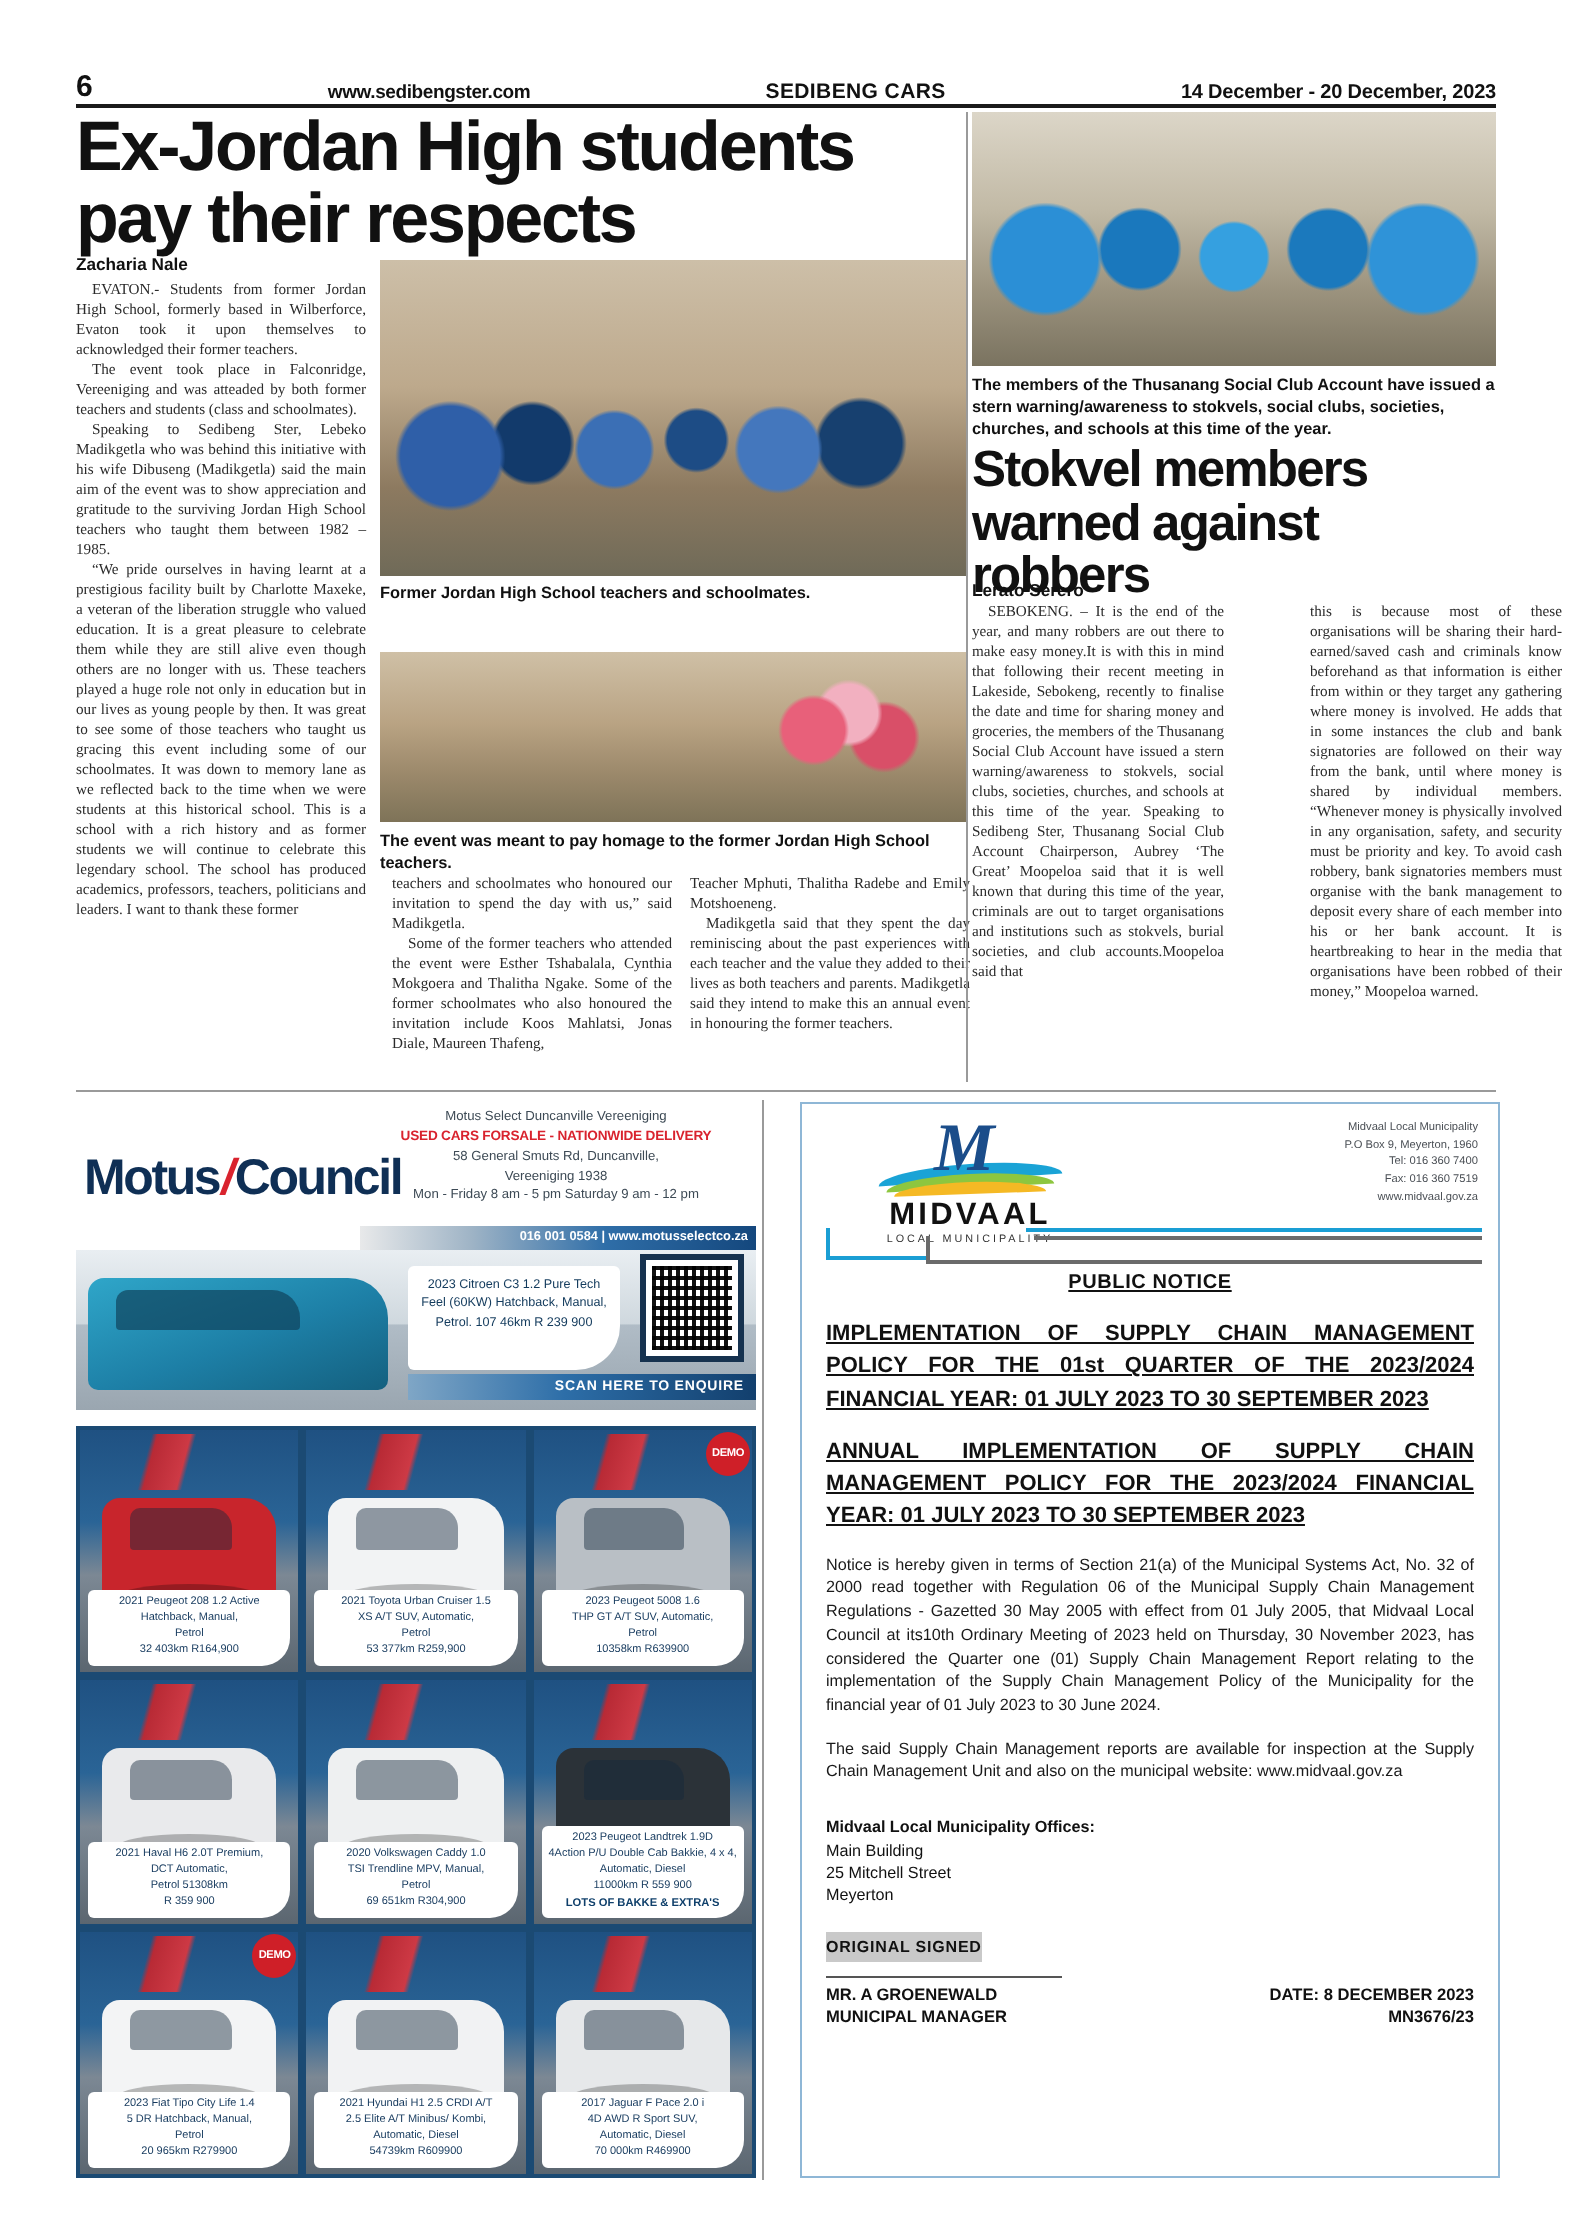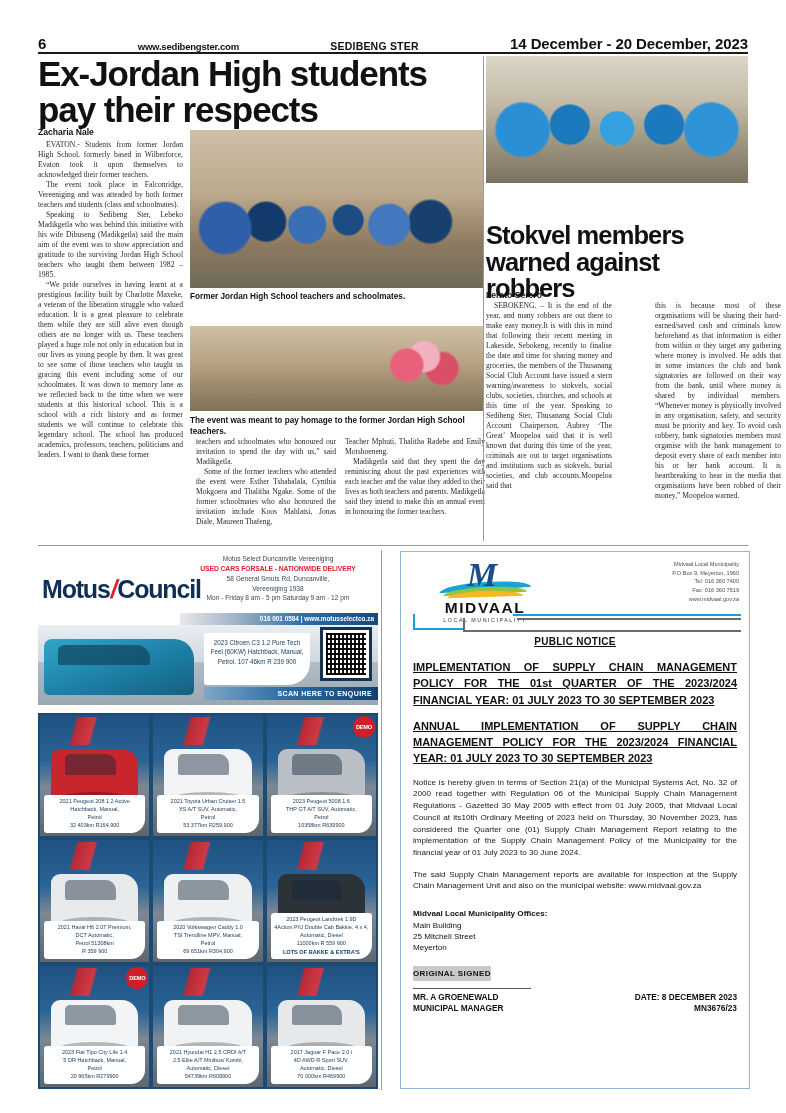--- a/index.html
+++ b/index.html
@@ -16,21 +16,21 @@
 
   
   .masthead {
     position:absolute; left:38px; top:28px; width:710px; height:24px;
     display:flex; align-items:flex-end; justify-content:space-between;
     font-family:"Liberation Sans", sans-serif;
   }
   .mh-page { font-size:15px; font-weight:bold; }
   .mh-site { font-size:9.5px; font-weight:bold; letter-spacing:-0.2px; }
   .mh-title { font-size:10.5px; font-weight:bold; letter-spacing:0.2px; }
-  .mh-date { font-size:15px; font-weight:bold; letter-spacing:-0.1px; }
+  .mh-date { font-size:10px; font-weight:bold; letter-spacing:-0.1px; }
   .mh-rule { position:absolute; left:38px; top:52px; width:710px; height:2px; background:#1a1a1a; }
 
   
   .headline {
     position:absolute; left:38px; top:56px; width:445px;
     font-family:"Liberation Sans", sans-serif;
     font-weight:bold; font-size:35px; line-height:1.02;
     letter-spacing:-1.1px;
   }
 
@@ -302,21 +302,21 @@
   }
 </style>
 </head>
 <body>
 
 <div class="page">
 
   <div class="masthead">
     <div class="mh-page">6</div>
     <div class="mh-site">www.sedibengster.com</div>
-    <div class="mh-title">SEDIBENG STER</div>
+    <div class="mh-title">SEDIBENG CARS</div>
     <div class="mh-date">14 December - 20 December, 2023</div>
   </div>
   <div class="mh-rule"></div>
 
   <div class="headline">Ex-Jordan High students pay their respects</div>
 
   <div class="photo ph-a">
     <div class="tex-people"></div>
   </div>
   <div class="cap cap-a">Former Jordan High School teachers and schoolmates.</div>
@@ -341,20 +341,21 @@
   </div>
 
   <div class="body-col c3">
     <p class="noind">Teacher Mphuti, Thalitha Radebe and Emily Motshoeneng.</p>
     <p>Madikgetla said that they spent the day reminiscing about the past experiences with each teacher and the value they added to their lives as both teachers and parents. Madikgetla said they intend to make this an annual event in honouring the former teachers.</p>
   </div>
 
   <div class="photo ph-c">
     <div class="tex-blue"></div>
   </div>
+  <div class="cap cap-c">The members of the Thusanang Social Club Account have issued a stern warning/awareness to stokvels, social clubs, societies, churches, and schools at this time of the year.</div>
   <div class="headline2">Stokvel members warned against robbers</div>
   <div class="byline byline-2">Lerato Serero</div>
 
   <div class="body-col c4">
     <p>SEBOKENG. – It is the end of the year, and many robbers are out there to make easy money.It is with this in mind that following their recent meeting in Lakeside, Sebokeng, recently to finalise the date and time for sharing money and groceries, the members of the Thusanang Social Club Account have issued a stern warning/awareness to stokvels, social clubs, societies, churches, and schools at this time of the year. Speaking to Sedibeng Ster, Thusanang Social Club Account Chairperson, Aubrey ‘The Great’ Moopeloa said that it is well known that during this time of the year, criminals are out to target organisations and institutions such as stokvels, burial societies, and club accounts.Moopeloa said that</p>
   </div>
   <div class="body-col c5">
     <p class="noind">this is because most of these organisations will be sharing their hard-earned/saved cash and criminals know beforehand as that information is either from within or they target any gathering where money is involved. He adds that in some instances the club and bank signatories are followed on their way from the bank, until where money is shared by individual members. “Whenever money is physically involved in any organisation, safety, and security must be priority and key. To avoid cash robbery, bank signatories members must organise with the bank management to deposit every share of each member into his or her bank account. It is heartbreaking to hear in the media that organisations have been robbed of their money,” Moopeloa warned.</p>
   </div>
 

